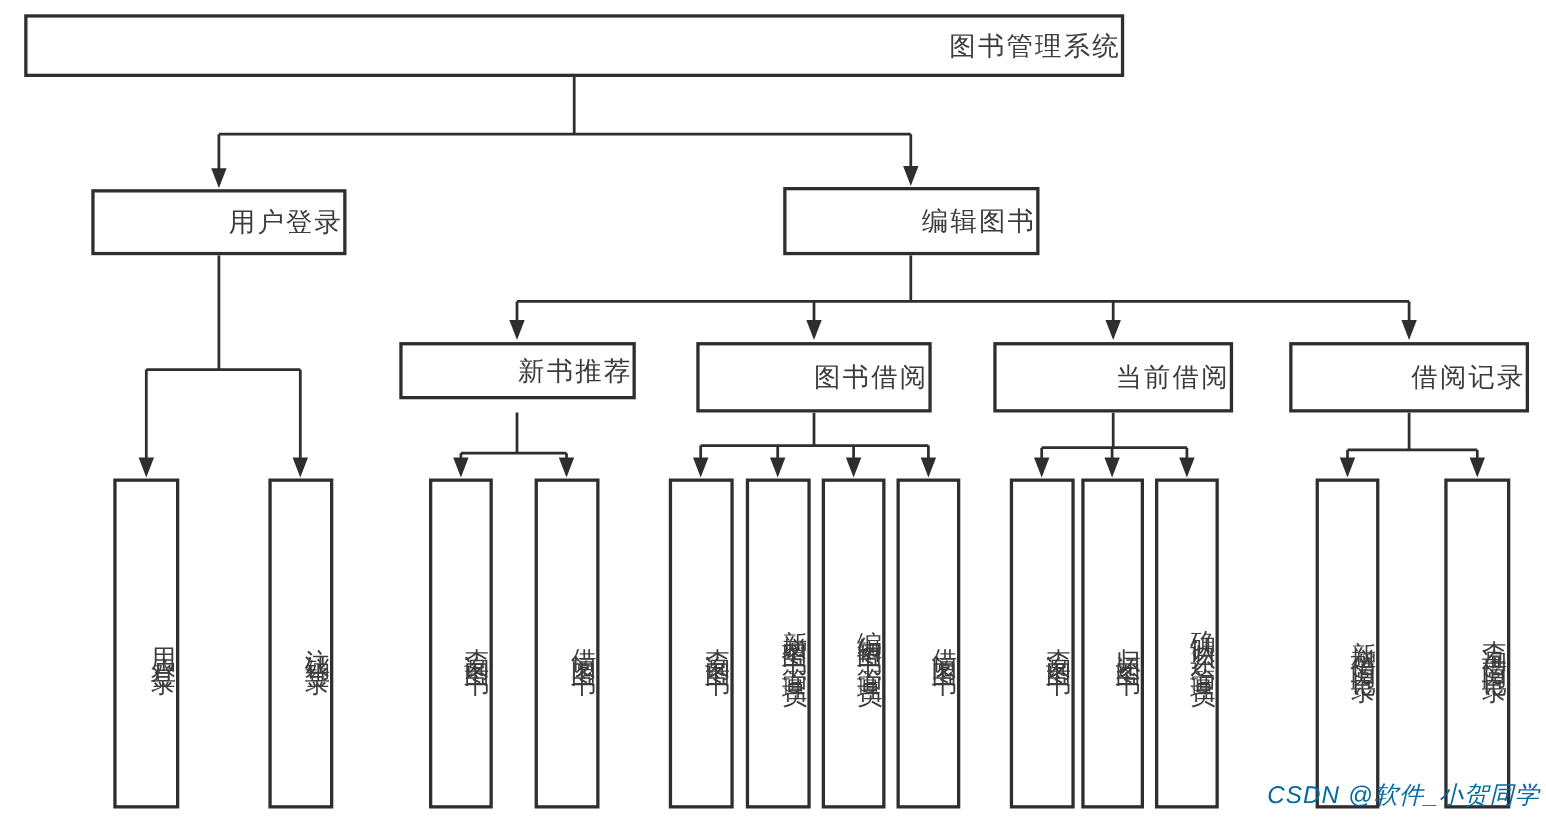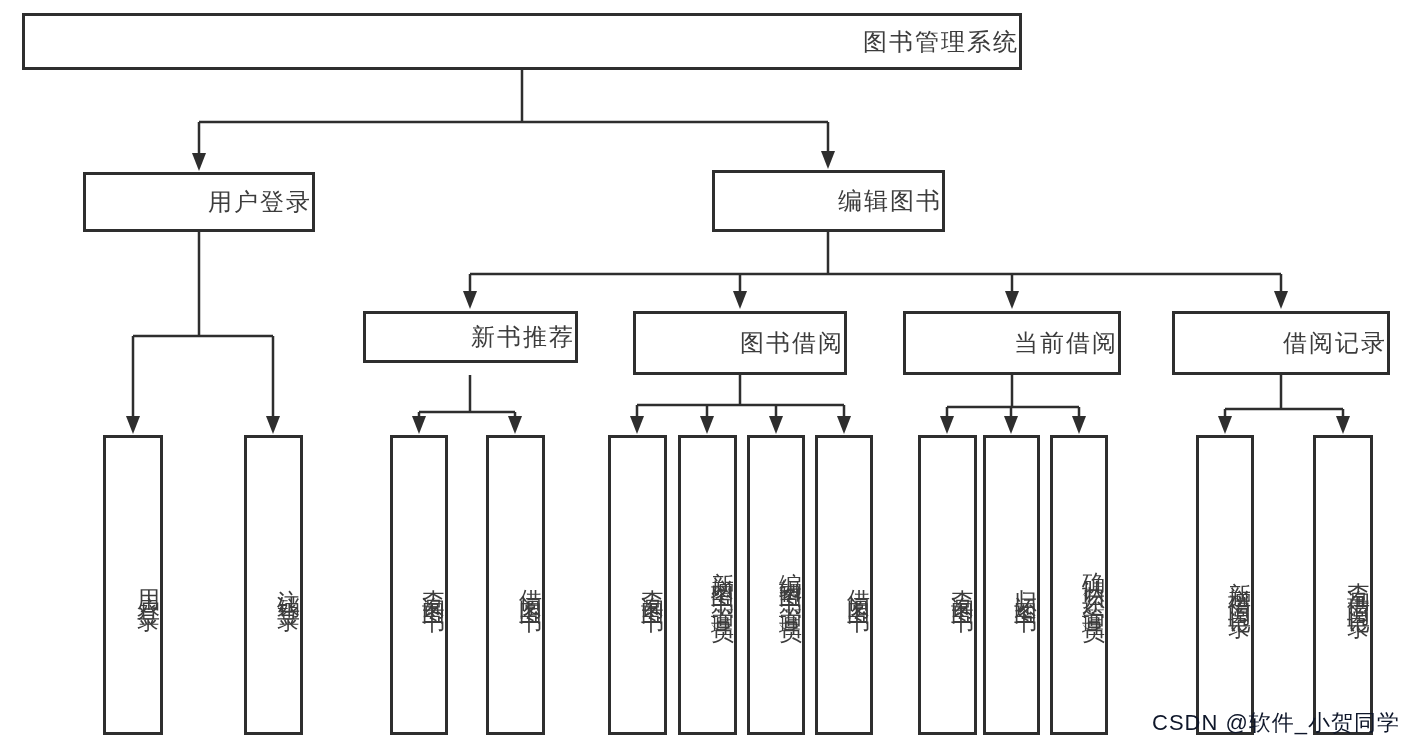--- a/index.html
+++ b/index.html
@@ -16,21 +16,21 @@
     border:3px solid #2e2e2e; display:flex; align-items:center; justify-content:flex-end;
     color:#3c3c3c; z-index:2;
   }
   .node-h span { font-size:24px; letter-spacing:2px; white-space:nowrap; }
   .node-v span {
     writing-mode:vertical-rl; text-orientation:mixed;
     font-size:23px; letter-spacing:7px; line-height:1;
   }
   .watermark {
     position:absolute; left:1152px; top:708px; z-index:3;
-    font-size:22px; color:#0f172a; letter-spacing:1px; white-space:nowrap;
+    font-size:22px; color:#0369a1; letter-spacing:1px; white-space:nowrap;font-style:italic;
   }
 </style>
 </head>
 <body>
 
 <div class="canvas">
 
   <svg class="connectors" viewBox="0 0 1405 747" xmlns="http://www.w3.org/2000/svg">
     <path d="
       M522 70 V122 M199 122 H828 M199 122 V160 M828 122 V158

